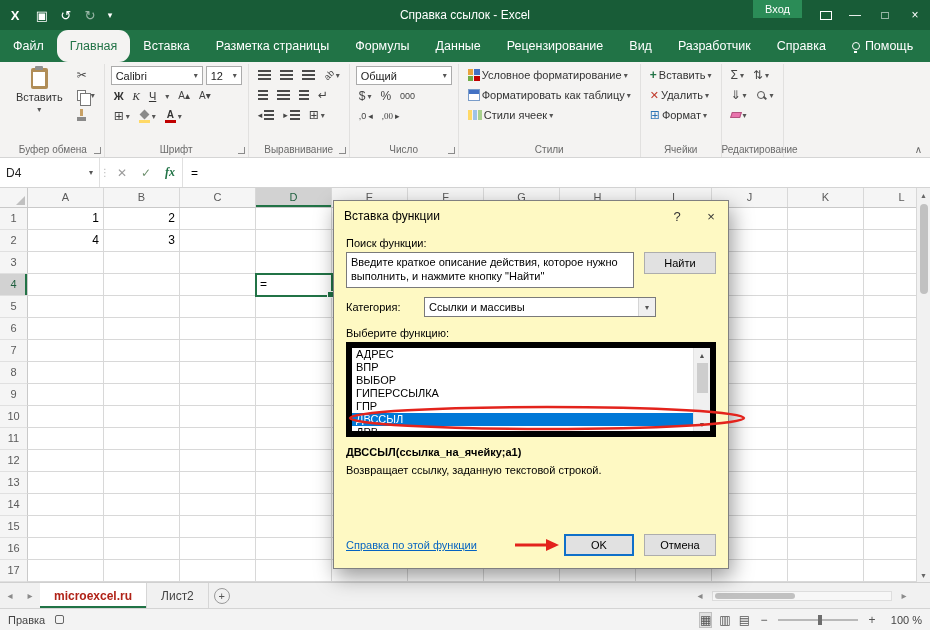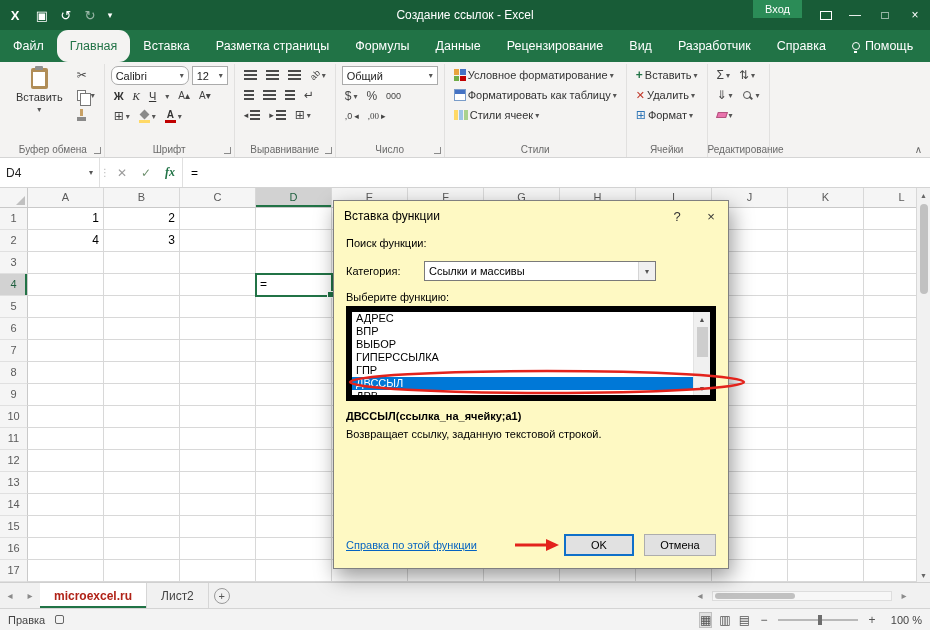--- a/index.html
+++ b/index.html
@@ -167,21 +167,21 @@
       </div>
     <div class="qat-btn">
         <span>↺</span>
       </div>
     <div class="qat-btn dim">
         <span>↻</span>
       </div>
     <div class="qat-btn qat-more">
         <span>▾</span>
       </div>
-    <div class="tb-title">Создание ссылок  -  Excel</div>
+    <div class="tb-title">Справка ссылок  -  Excel</div>
     <div class="tb-right">
       <div class="signin">Вход</div>
       <div class="ribbonopts">
           <i></i>
         </div>
       <div class="winbtn">—</div>
       <div class="winbtn">□</div>
       <div class="winbtn">×</div>
     </div>
   </div>
@@ -226,21 +226,21 @@
             </div>
         </div>
       </div>
       <div class="group-label">Буфер обмена</div>
       <div class="launcher"></div>
     </div>
 
     <div class="group">
       <div class="vcol">
         <div class="hrow">
-          <div class="combo" style="width:78px;border-radius:7px;">
+          <div class="combo" style="width:92px;">
               <span>Calibri</span>
               <span class="arrow">▾</span>
             </div>
           <div class="combo" style="width:36px;">
               <span>12</span>
               <span class="arrow">▾</span>
             </div>
         </div>
         <div class="hrow">
           <div class="sbtn fmt-b">Ж</div>
@@ -780,20 +780,24 @@
   <div class="dialog">
     <div class="dlg-title">
       <span>Вставка функции</span>
       <span class="dlg-ctl">
         <span>?</span>
         <span>×</span>
       </span>
     </div>
     <div class="dlg-body">
       <div class="dlg-label">Поиск функции:</div>
+      <div class="searchrow">
+        <div class="searchbox">Введите краткое описание действия, которое нужно выполнить, и нажмите кнопку "Найти"</div>
+        <div class="btn find-btn">Найти</div>
+      </div>
       <div class="catrow">
         <span class="catlabel">Категория:</span>
         <div class="catcombo">
           <span>Ссылки и массивы</span>
           <span class="dd">
               <span>▾</span>
             </span>
         </div>
       </div>
       <div class="sel-label">Выберите функцию:</div>

